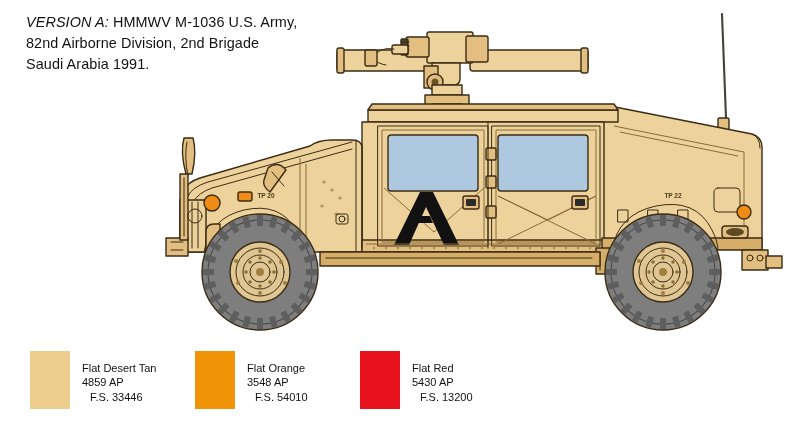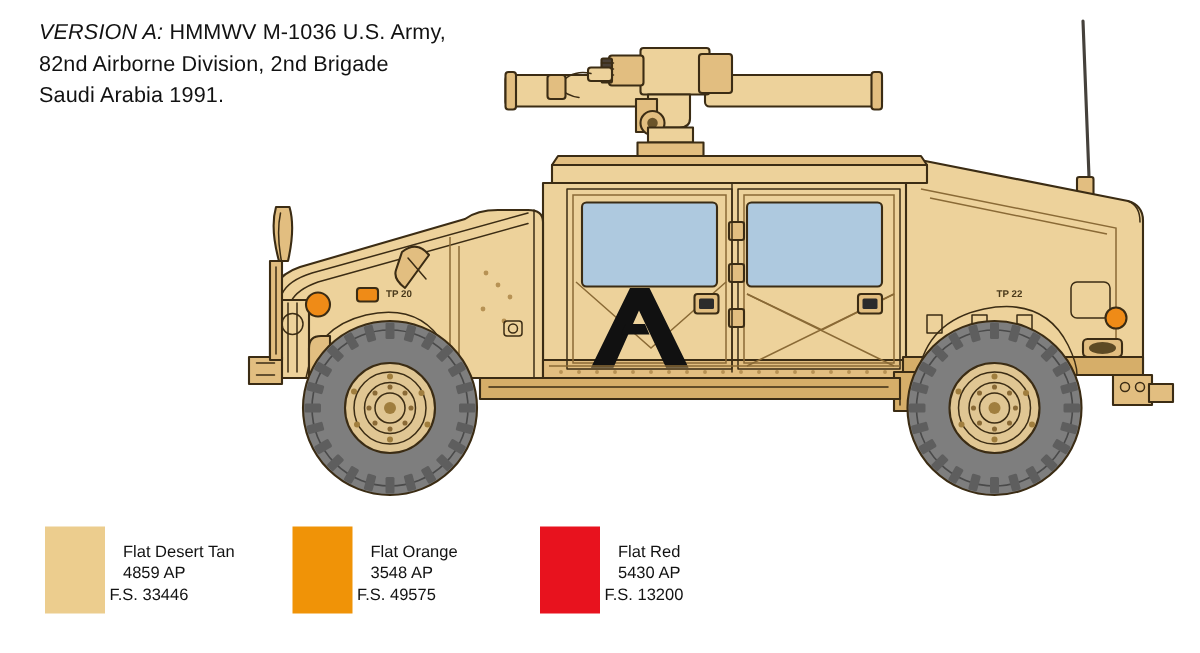--- a/index.html
+++ b/index.html
@@ -78,21 +78,21 @@
     white-space: nowrap;
   }
   .swatch-code {
     font-size: 11px;
     line-height: 14px;
     color: #121212;
     white-space: nowrap;
   }
   .swatch-fs {
     position: absolute;
-    left: 43px;
+    left: 60px;
     top: 42px;
     font-size: 11px;
     line-height: 14px;
     color: #121212;
     white-space: nowrap;
   }
   .g0 { left: 0px; }
   .g1 { left: 165px; }
   .g2 { left: 330px; }
 </style>
@@ -547,21 +547,21 @@
     </div>
     <div class="swatch-fs">F.S. 33446</div>
   </div>
 
   <div class="swatch-group g1">
     <div class="swatch-chip" style="background:#F09307;"></div>
     <div class="swatch-text">
       <div class="swatch-name">Flat Orange</div>
       <div class="swatch-code">3548 AP</div>
     </div>
-    <div class="swatch-fs">F.S. 49575</div>
+    <div class="swatch-fs">F.S. 54010</div>
   </div>
 
   <div class="swatch-group g2">
     <div class="swatch-chip" style="background:#E8121E;"></div>
     <div class="swatch-text">
       <div class="swatch-name">Flat Red</div>
       <div class="swatch-code">5430 AP</div>
     </div>
     <div class="swatch-fs">F.S. 13200</div>
   </div>

